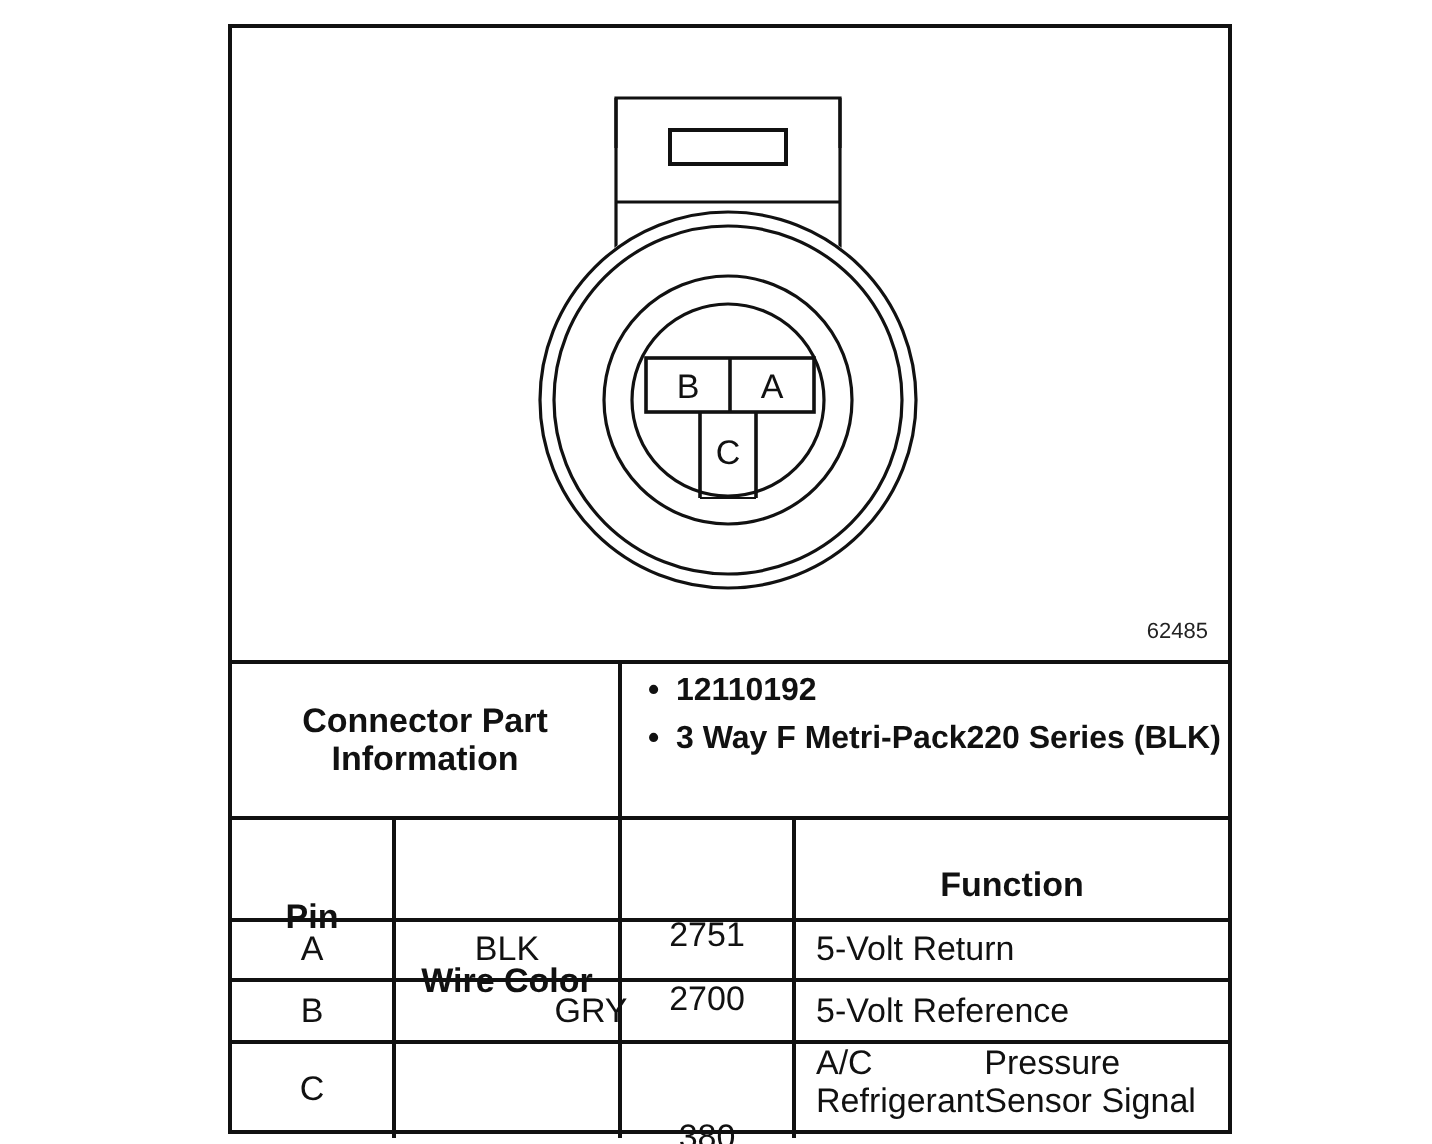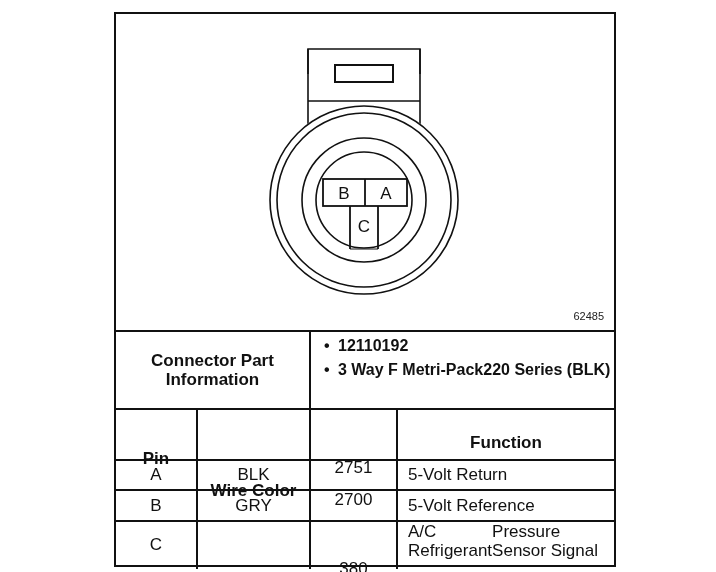--- a/index.html
+++ b/index.html
@@ -87,21 +87,21 @@
   <div class="cell bold headcell" style="left:0;top:396px;width:80px;height:49px;margin-top:16px;">Pin</div>
   <div class="cell bold headcell" style="left:82px;top:396px;width:111px;height:49px;margin-top:48px;">Wire Color</div>
   <div class="cell bold headcell" style="left:282px;top:396px;width:216px;height:49px;">Function</div>
 
   <div class="cell" style="left:0;top:446px;width:80px;height:29px;">A</div>
   <div class="cell" style="left:82px;top:446px;width:111px;height:29px;">BLK</div>
   <div class="cell" style="left:195px;top:432px;width:85px;height:43px;">2751</div>
   <div class="cell left" style="left:282px;top:446px;width:216px;height:29px;">5-Volt Return</div>
 
   <div class="cell" style="left:0;top:477px;width:80px;height:29px;">B</div>
-  <div class="cell" style="left:82px;top:477px;width:111px;height:29px;">GRY</div>
+  <div class="cell" style="left:82px;top:477px;width:111px;height:29px;padding-left:42px;">GRY</div>
   <div class="cell" style="left:195px;top:477px;width:85px;height:16px;">2700</div>
   <div class="cell left" style="left:282px;top:477px;width:216px;height:29px;">5-Volt Reference</div>
 
   <div class="cell" style="left:0;top:508px;width:80px;height:45px;">C</div>
   <div class="cell" style="left:195px;top:508px;width:85px;height:45px;margin-top:24px;">380</div>
   <div class="cell left" style="left:282px;top:508px;width:216px;height:45px;align-items:flex-start;justify-content:center;">
     <span>A/C Refrigerant</span>
     <span>Pressure Sensor Signal</span>
   </div>
 

